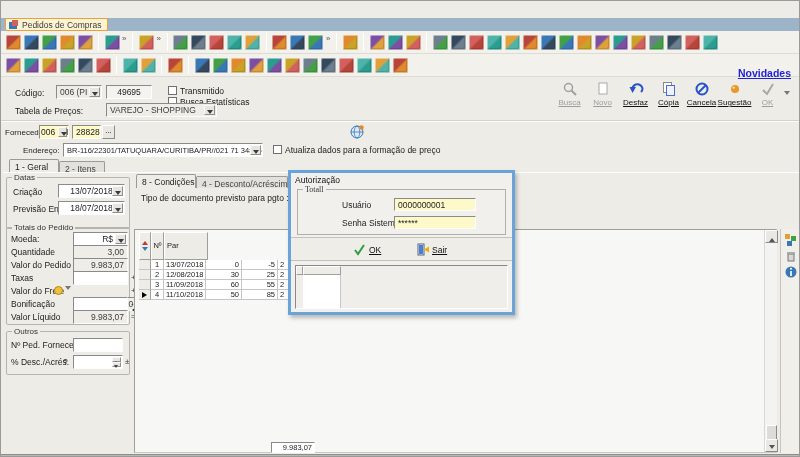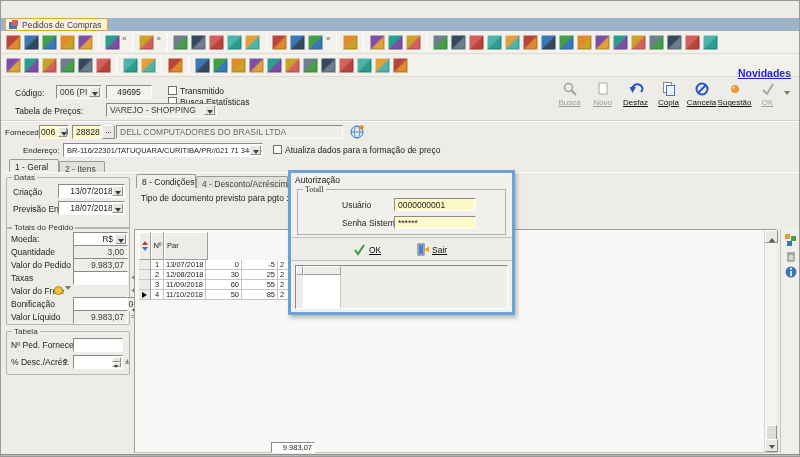--- a/index.html
+++ b/index.html
@@ -264,21 +264,20 @@
 
   <div class="hline"></div>
 
   <span class="lbl sm" style="left:4px;top:127px">Fornecedor:</span>
   <div class="sunk yel" style="left:38px;top:124px;width:30px;padding:1px 1px">
     <span>006 (PI</span>
     <span class="dd" style="width:9px"></span>
   </div>
   <div class="sunk yel ct" style="left:71px;top:124px;width:29px">28828</div>
   <div class="raised ct" style="position:absolute;left:101px;top:124px;width:13px;height:14px;font-size:8px;line-height:9px">...</div>
-  <div class="sunk ro" style="left:115px;top:124px;width:227px;color:#6b6b6b">DELL COMPUTADORES DO BRASIL LTDA</div>
   <svg class="abs" style="left:349px;top:123px" width="15" height="15">
       <circle cx="7" cy="8" r="6" fill="#dceaf8" stroke="#3a78b5"></circle>
       <ellipse cx="7" cy="8" rx="2.8" ry="6" fill="none" stroke="#3a78b5" stroke-width=".8"></ellipse>
       <line x1="1" y1="8" x2="13" y2="8" stroke="#3a78b5" stroke-width=".8"></line>
       <circle cx="11.5" cy="3.5" r="2.2" fill="#e8872e"></circle>
     </svg>
 
   <span class="lbl sm" style="left:22px;top:145px">Endereço:</span>
   <div class="sunk" style="left:62px;top:142px;width:200px;font-size:7.5px;line-height:11px">
     <span>BR-116/22301/TATUQUARA/CURITIBA/PR//021 71   34835252</span>
@@ -328,21 +327,21 @@
   <div class="sunk ro rt" style="left:72px;top:296px;width:76px">0,00</div>
   <span class="suffix" style="left:130px;top:285px">+</span>
   <span class="lbl" style="left:10px;top:298px">Bonificação</span>
   <div class="sunk rt" style="left:72px;top:296px;width:55px"></div>
   <span class="suffix" style="left:130px;top:298px">-</span>
   <span class="lbl" style="left:10px;top:311px">Valor Líquido</span>
   <div class="sunk ro rt" style="left:72px;top:309px;width:55px">9.983,07</div>
   <span class="suffix" style="left:130px;top:311px">=</span>
 
   <div class="grp" style="left:5px;top:330px;width:124px;height:44px">
-    <span class="leg">Tabela</span>
+    <span class="leg">Outros</span>
   </div>
   <span class="lbl" style="left:10px;top:339px">Nº Ped. Fornecedor</span>
   <div class="sunk" style="left:72px;top:337px;width:50px"></div>
   <span class="lbl" style="left:10px;top:356px">% Desc./Acrés.</span>
   <span class="lbl" style="left:62px;top:356px">?</span>
   <div class="sunk" style="left:72px;top:354px;width:50px">
     <span class="spin">
         <span class="up"></span>
         <span class="dn"></span>
       </span>

